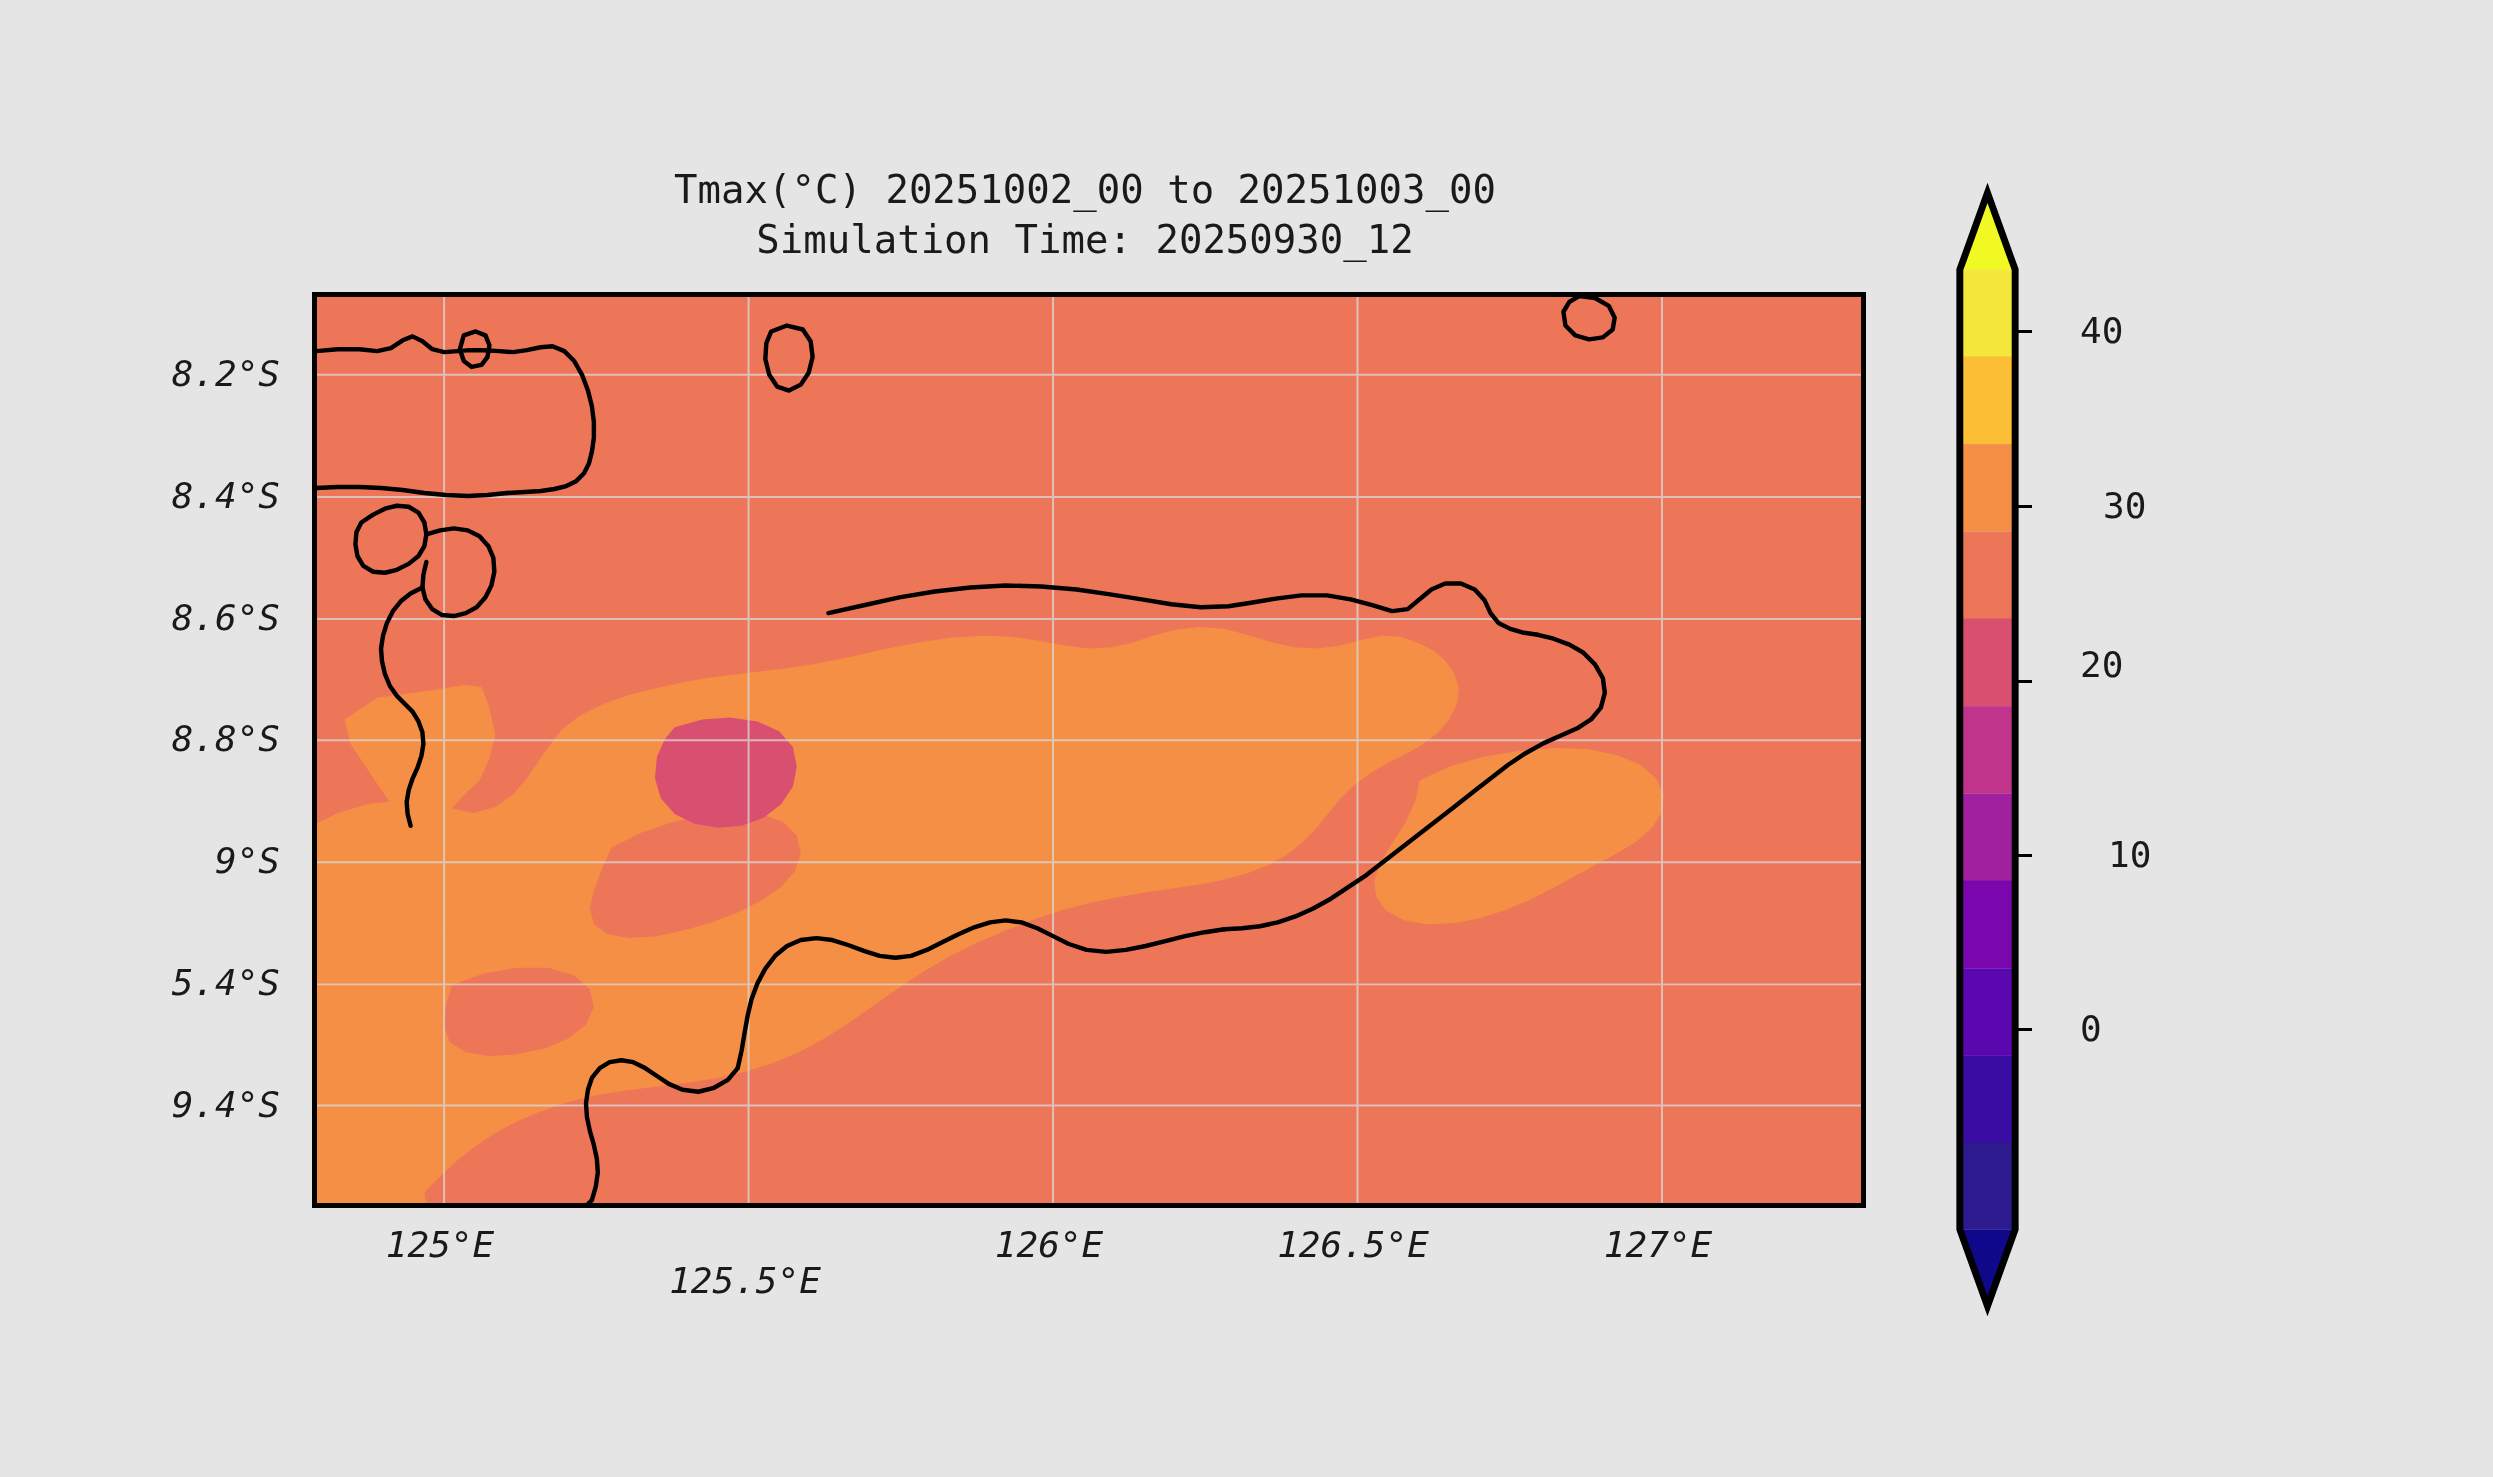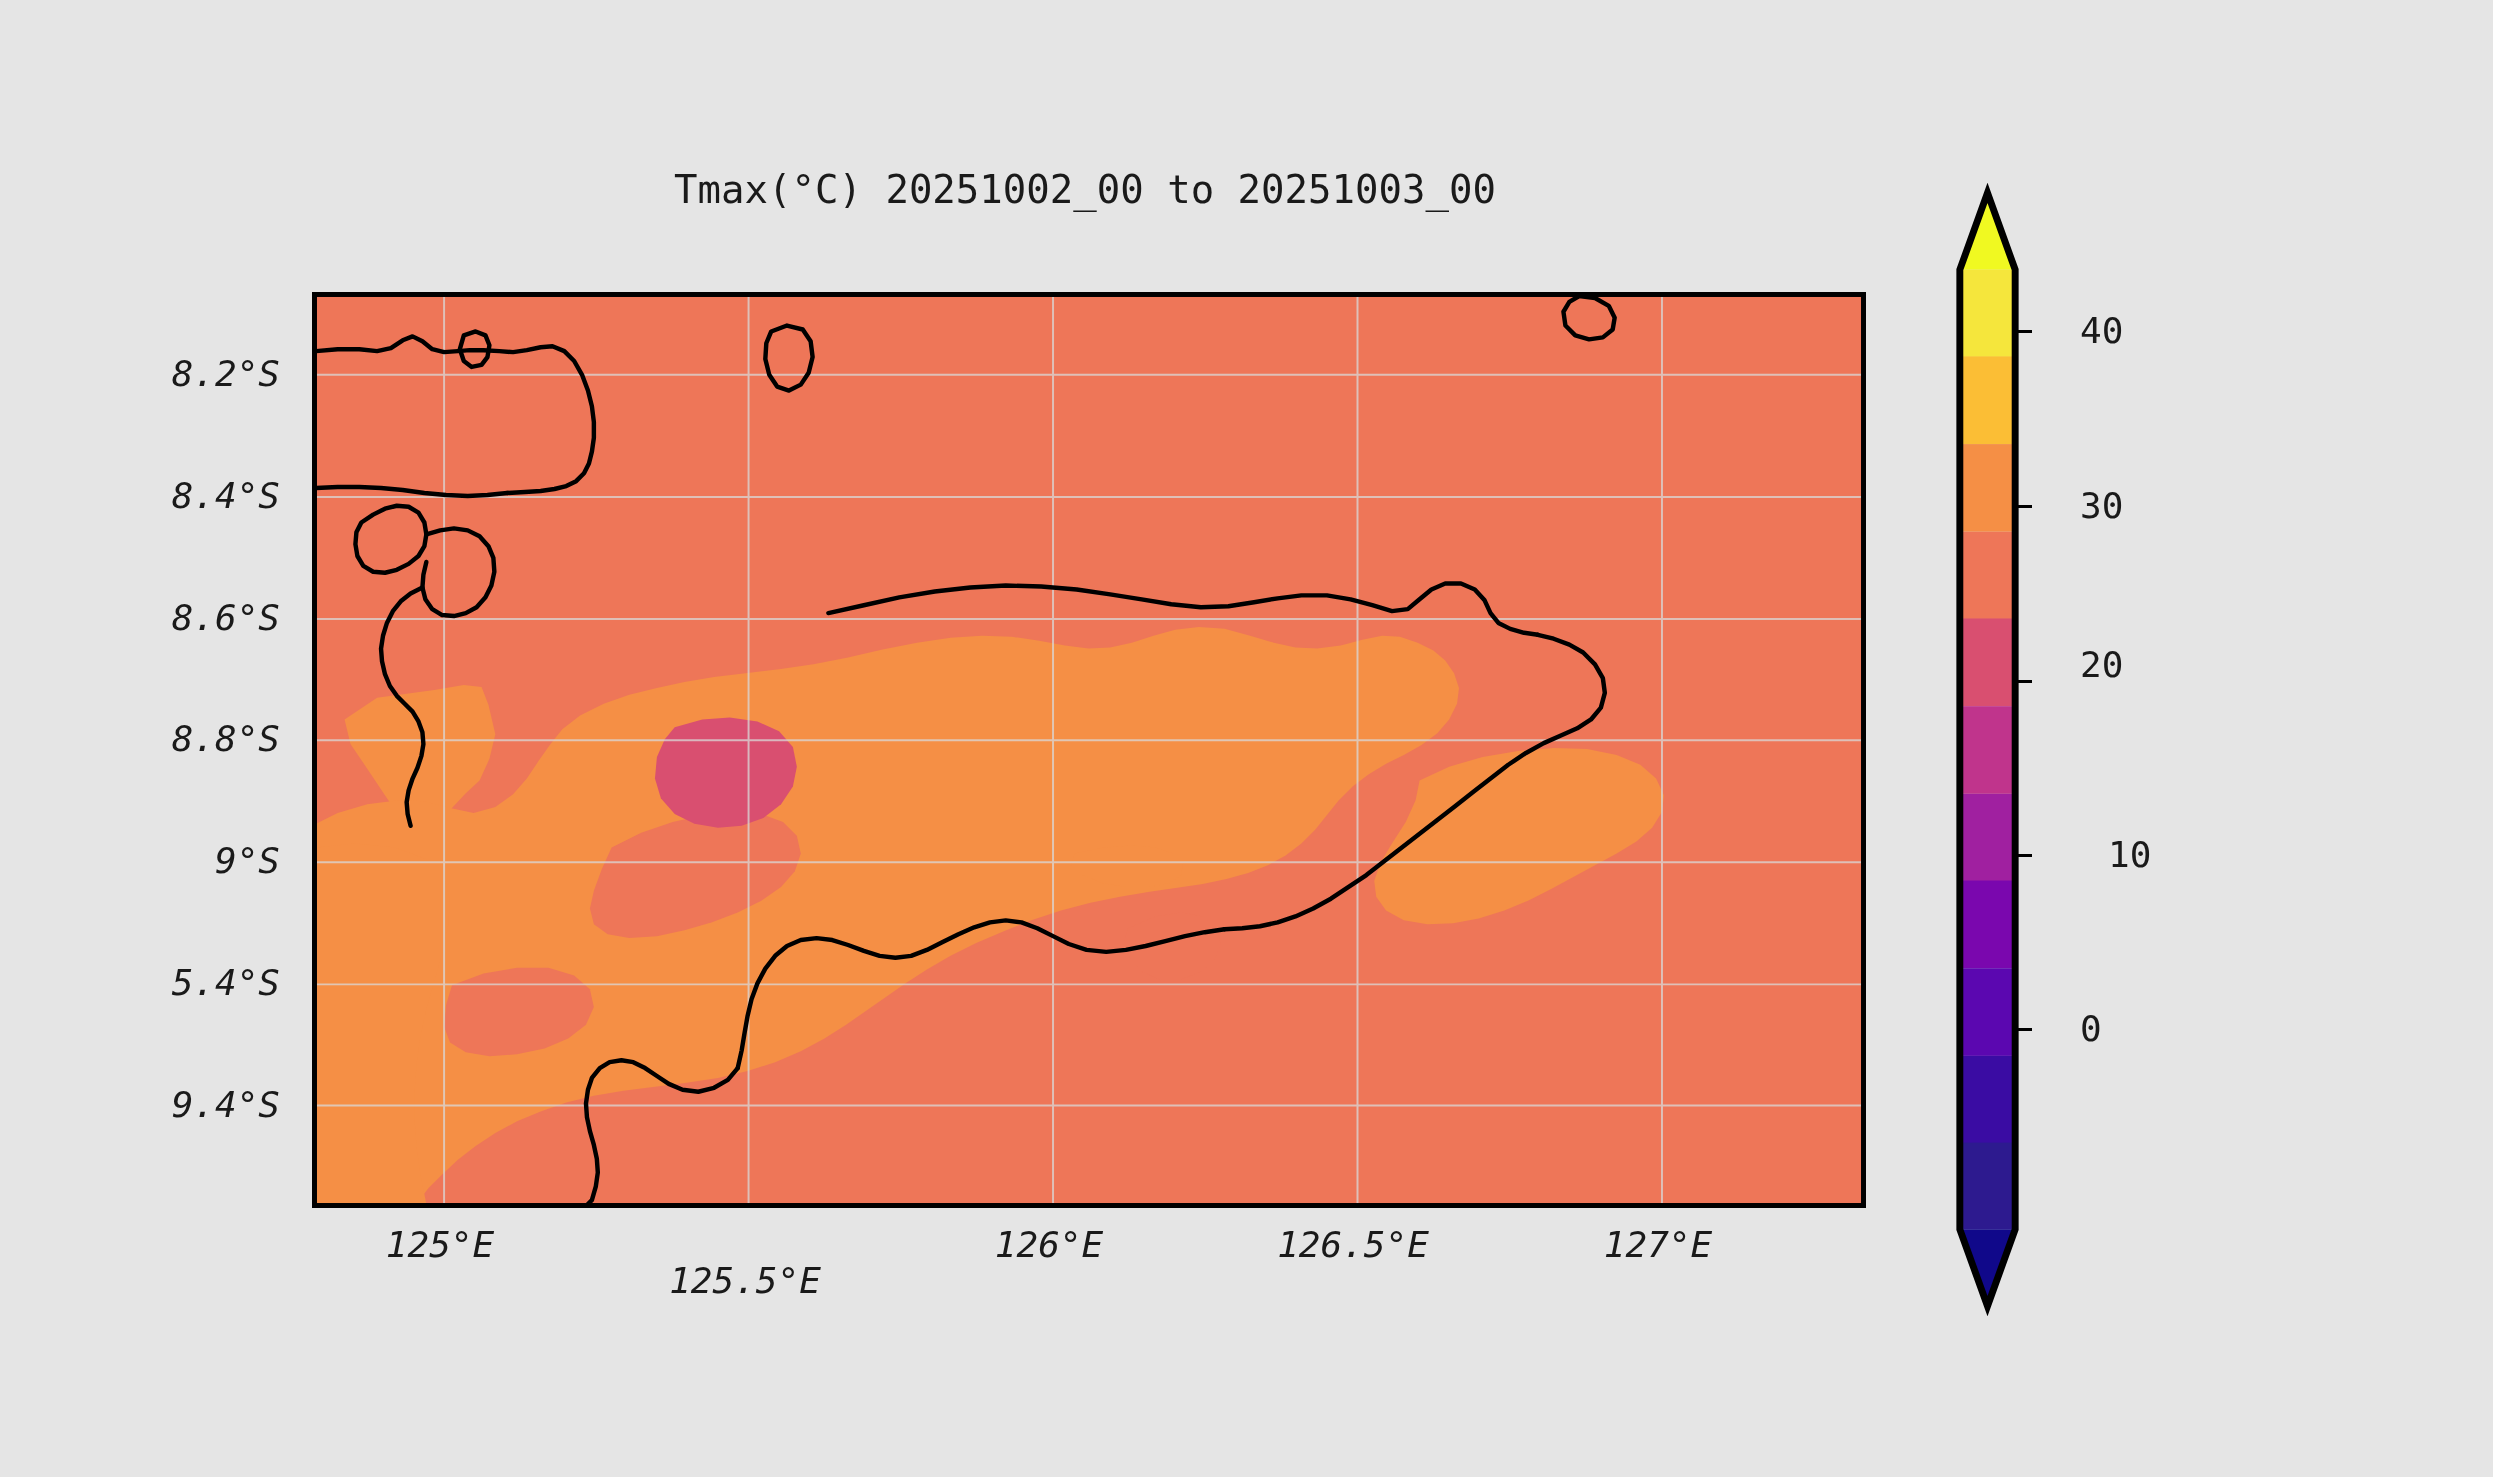--- a/index.html
+++ b/index.html
@@ -110,20 +110,21 @@
     border-top: 3.9px solid #000000;
   }
 </style>
 </head>
 <body>
 
 <div id="figure">
 
   <div id="title-block">
     <div class="title-line">Tmax(°C) 20251002_00 to 20251003_00</div>
+    <div class="title-line">Simulation Time: 20250930_12</div>
   </div>
 
   <div id="map-axes">
     <svg id="map-canvas" viewBox="0 0 1569 922" preserveAspectRatio="none">
       <defs>
         <clipPath id="axclip">
             <rect x="0" y="0" width="1569" height="922"></rect>
           </clipPath>
       </defs>
 
@@ -312,19 +313,19 @@
     </svg>
   </div>
 
   <div class="cbar-tick-mark" style="top:330px;"></div>
   <div class="cbar-tick-mark" style="top:505px;"></div>
   <div class="cbar-tick-mark" style="top:680px;"></div>
   <div class="cbar-tick-mark" style="top:854px;"></div>
   <div class="cbar-tick-mark" style="top:1028px;"></div>
 
   <div class="cbar-tick-label" style="top:330px;">40</div>
-  <div class="cbar-tick-label" style="top:505px;">30</div>
+  <div class="cbar-tick-label" style="top:505px;margin-left:23px;">30</div>
   <div class="cbar-tick-label" style="top:664px;text-align:center;">20</div>
   <div class="cbar-tick-label" style="top:854px;margin-left:28px;">10</div>
   <div class="cbar-tick-label" style="top:1028px;">0</div>
 
 </div>
 
 
 </body></html>

